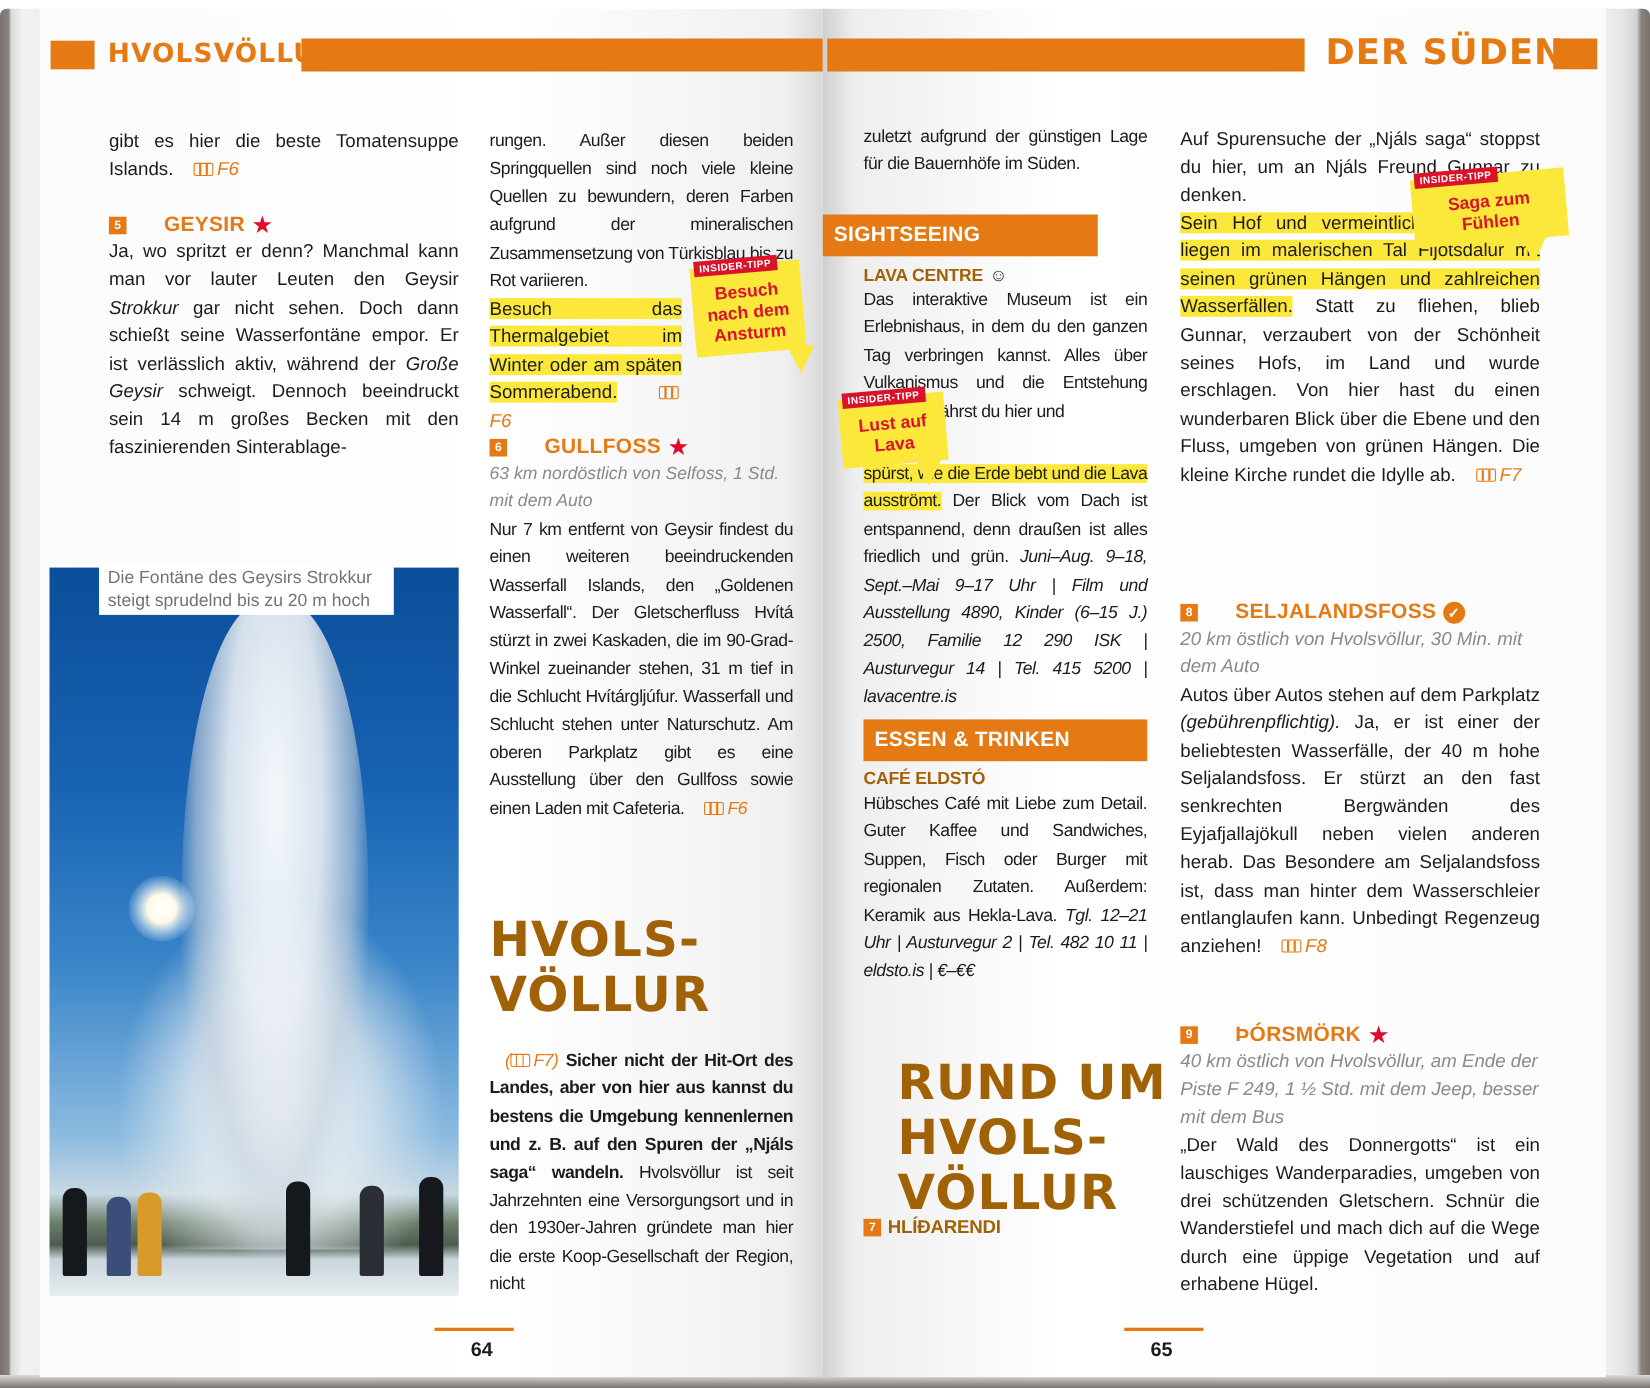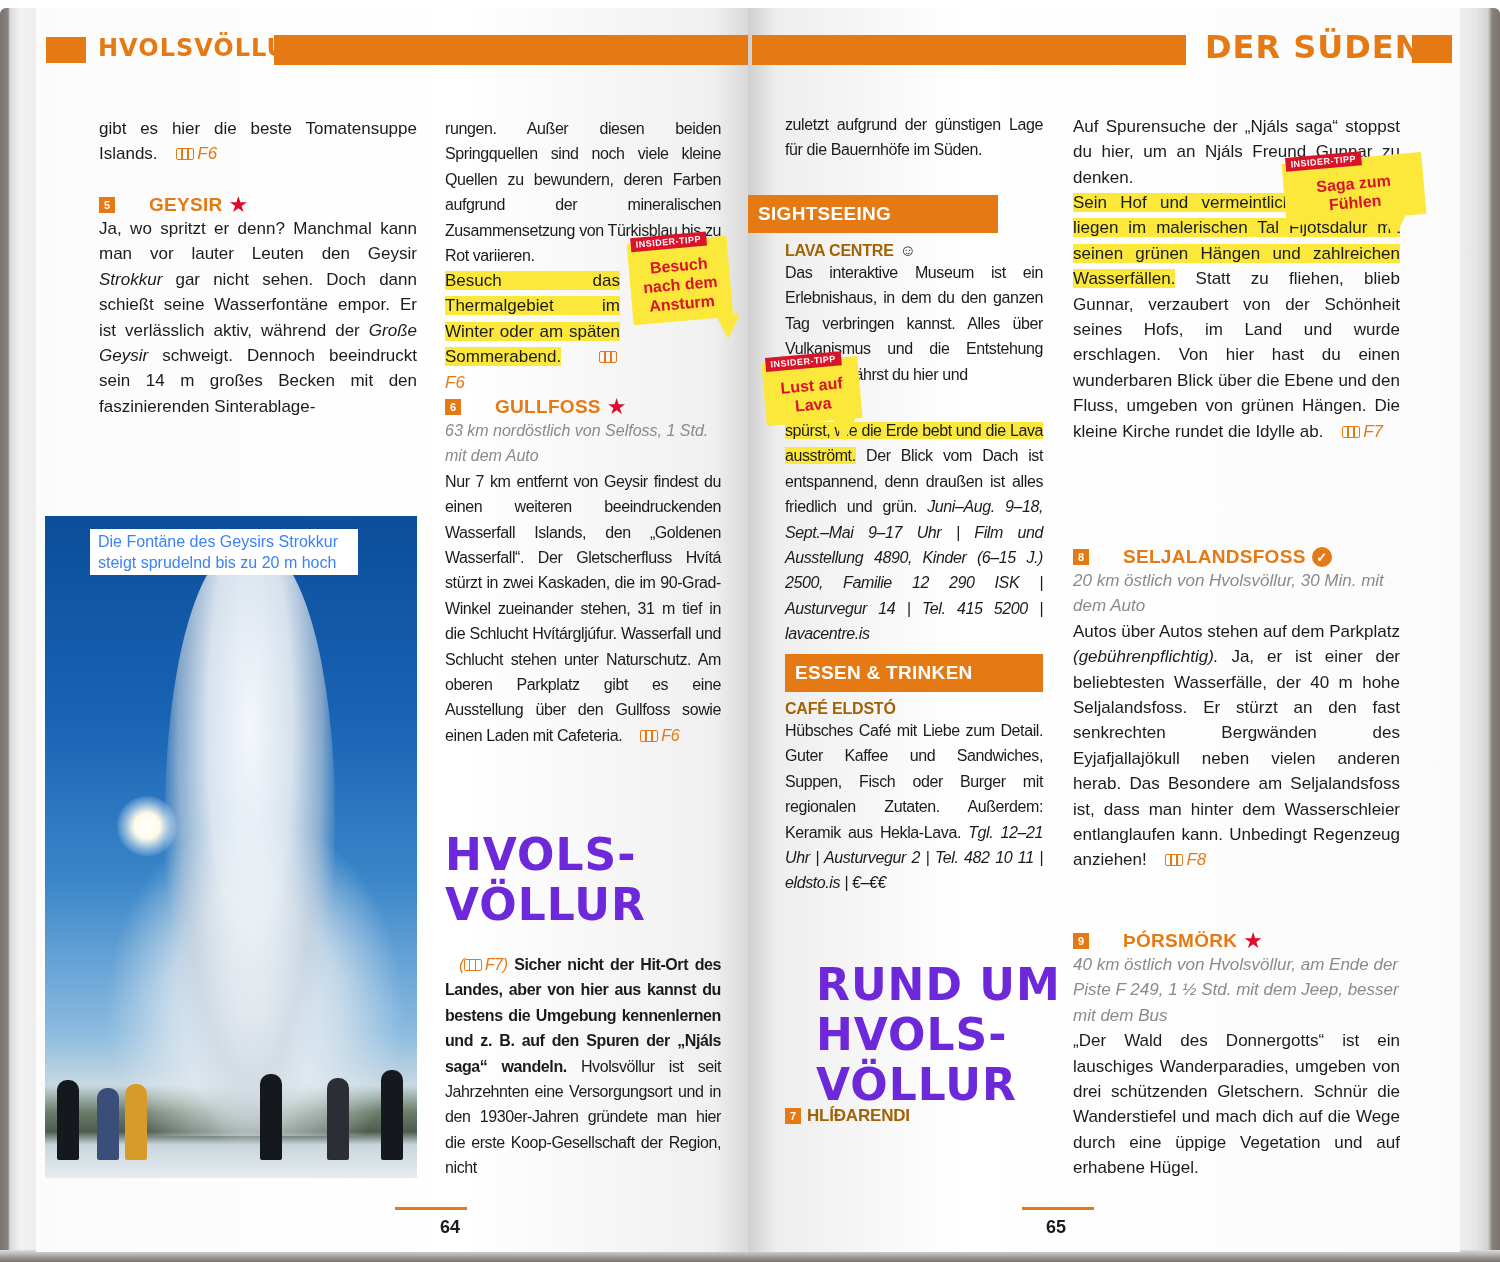--- a/index.html
+++ b/index.html
@@ -35,37 +35,37 @@
   .num-badge { width: 16px; height: 16px; background: #e57a14; color: #fff; font-size: 11px; font-weight: bold; display: flex; align-items: center; justify-content: center; }
   .entry-title { color: #e57a14; font-weight: bold; font-size: 19px; letter-spacing: 0.3px; margin-left: 28px; }
   .star { color: #e00b2a; font-size: 22px; line-height: 1; }
   .check { width: 20px; height: 20px; border-radius: 50%; background: #e57a14; color: #fff; font-size: 13px; display: flex; align-items: center; justify-content: center; font-weight: bold; }
 
   .hl { background: #fce83a; }
 
   .section-bar { background: #e57a14; color: #fff; font-weight: bold; font-size: 19px; padding: 8px 10px; letter-spacing: 0.3px; }
   .sub-title { color: #a16207; font-weight: bold; font-size: 16px; letter-spacing: -0.2px; }
 
-  .big-title { font-family: "DejaVu Sans", sans-serif; font-weight: bold; color: #6d28d9; font-size: 44px; line-height: 50px; letter-spacing: 1px; }
+  .big-title { font-family: "DejaVu Sans", sans-serif; font-weight: bold; color: #a16207; font-size: 44px; line-height: 50px; letter-spacing: 1px; }
 
   .tipp { position: absolute; background: #fce83a; transform: rotate(-5deg); padding: 16px 8px 8px 8px; text-align: center; }
   .tipp::after { content: ""; position: absolute; bottom: -22px; width: 0; height: 0; border-left: 10px solid transparent; border-right: 14px solid transparent; border-top: 24px solid #fce83a; }
   .tipp-tag { position: absolute; top: -6px; left: 4px; background: #d9132a; color: #fff; font-size: 9px; font-weight: bold; padding: 2px 5px; letter-spacing: 0.5px; }
   .tipp-text { color: #d9132a; font-weight: bold; font-size: 16px; line-height: 19px; }
 
   .photo { position: absolute; left: 45px; top: 516px; width: 372px; height: 662px; overflow: hidden;
     background: linear-gradient(180deg, #0b4e9a 0%, #1863b3 30%, #3b86c9 55%, #8bbbe0 78%, #c7d8e2 86%, #6b7e6a 90%, #4d5b4f 93%, #c9d6dc 95%, #e6edf0 100%); }
   .geyser { position: absolute; left: 120px; top: 30px; width: 170px; height: 600px;
     background: radial-gradient(ellipse at 50% 30%, rgba(255,255,255,0.95) 0%, rgba(236,240,244,0.9) 35%, rgba(200,210,220,0.6) 60%, rgba(255,255,255,0) 75%); border-radius: 45% 45% 20% 20%; }
   .geyser2 { position: absolute; left: 60px; top: 300px; width: 300px; height: 320px;
     background: radial-gradient(ellipse at 50% 60%, rgba(255,255,255,0.9) 0%, rgba(230,236,240,0.7) 40%, rgba(255,255,255,0) 70%); }
   .sun { position: absolute; left: 72px; top: 280px; width: 60px; height: 60px; border-radius: 50%;
     background: radial-gradient(circle, #ffffff 0%, #fffbe8 30%, rgba(255,255,255,0.4) 55%, rgba(255,255,255,0) 75%); }
   .person { position: absolute; bottom: 18px; width: 22px; background: #15181c; border-radius: 10px 10px 2px 2px; }
-  .caption { position: absolute; left: 90px; top: 513px; background: #ffffff; padding: 2px 8px; font-size: 16px; line-height: 21px; color: #3b82f6; margin-top: 16px; }
+  .caption { position: absolute; left: 90px; top: 513px; background: #ffffff; padding: 2px 8px; font-size: 16px; line-height: 21px; color: #737373; }
 
   .pagenum { position: absolute; font-weight: bold; font-size: 18px; color: #1b1b1b; }
   .pagerule { position: absolute; height: 3px; background: #e57a14; }
 </style>
 </head>
 <body>
 
 <div class="book">
   <div class="edge-left"></div>
   <div class="edge-right"></div>
@@ -134,21 +134,21 @@
     <div>VÖLLUR</div>
   </div>
 
   <div class="abs body-cond" style="left:445px;top:952px;width:276px;">
     <span class="maplink">(<span class="map-icon"></span><span>F7</span>)</span>
     <b>Sicher nicht der Hit-Ort des Landes, aber von hier aus kannst du bestens die Umgebung kennenlernen und z. B. auf den Spuren der „Njáls saga“ wandeln.</b>
     <span>Hvolsvöllur ist seit Jahrzehnten eine Versorgungsort und in den 1930er-Jahren gründete man hier die erste Koop-Gesellschaft der Region, nicht</span>
   </div>
 
   <div class="pagerule" style="left:395px;top:1207px;width:72px;"></div>
-  <div class="pagenum" style="left:440px;top:1217px;">64</div>
+  <div class="pagenum" style="left:428px;top:1217px;">64</div>
 
   <div class="page page-right"></div>
 
   <div class="hdr-bar" style="left:752px;top:35px;width:434px;height:30px;"></div>
   <div class="hdr-title" style="left:1205px;top:28px;font-size:32px;">DER SÜDEN</div>
   <div class="hdr-square" style="left:1412px;top:35px;width:40px;height:28px;"></div>
 
   <div class="abs body-cond" style="left:785px;top:112px;width:258px;">zuletzt aufgrund der günstigen Lage für die Bauernhöfe im Süden.</div>
 
   <div class="abs section-bar" style="left:748px;top:195px;width:250px;">SIGHTSEEING</div>

